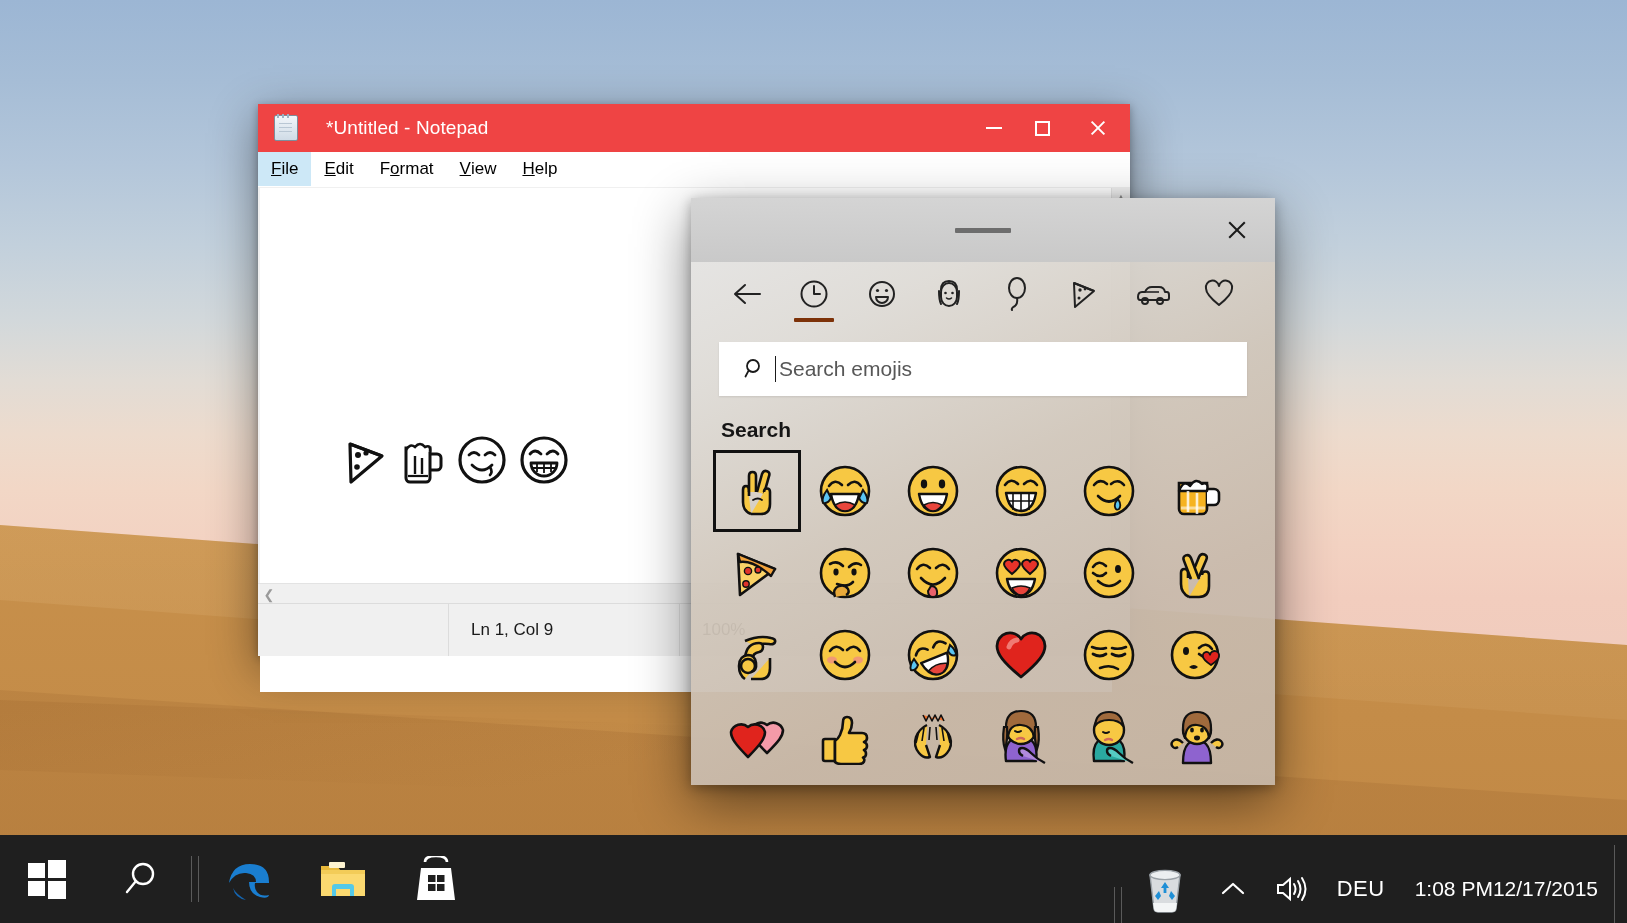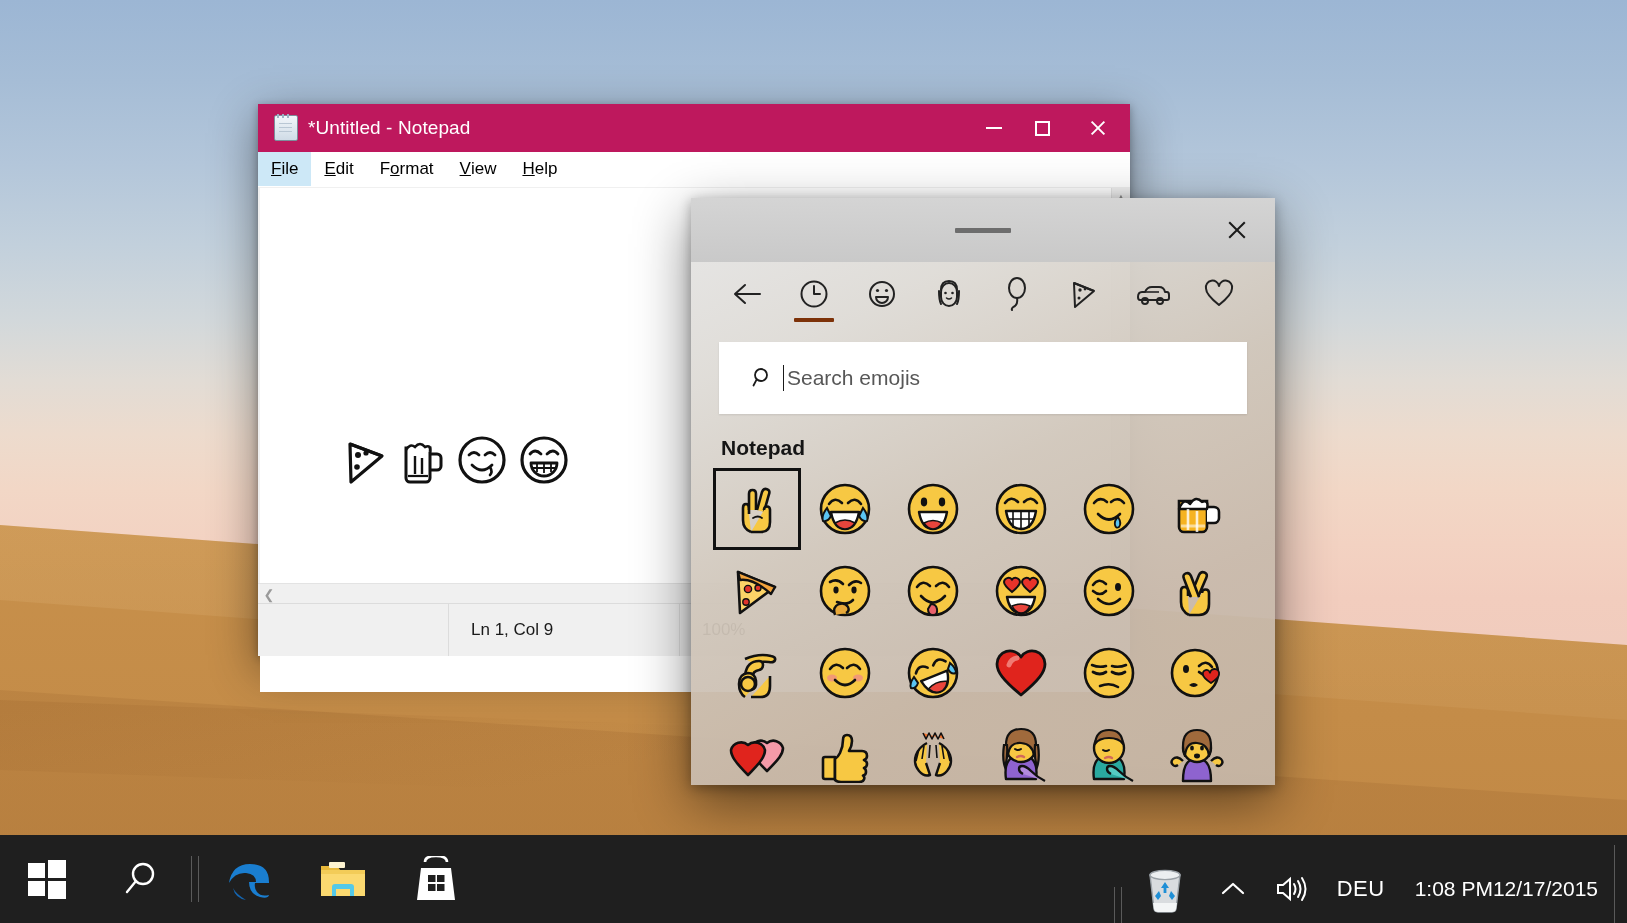--- a/index.html
+++ b/index.html
@@ -47,22 +47,23 @@
     clip-path:polygon(0 0, 1627px 60px, 1627px 130px, 0 70px);
   }
 
   
   #notepad{
     position:absolute;left:258px;top:104px;width:872px;height:552px;
     box-shadow:0 14px 44px rgba(0,0,0,.45), 0 2px 8px rgba(0,0,0,.30);
     background:#f0f0f0;
   }
   #np-titlebar{
-    height:48px;background:#be185d;display:flex;align-items:center;
+    height:48px;background:#ef4444;display:flex;align-items:center;
     position:relative;
+    gap:18px;
   }
   #np-icon{
     width:22px;height:24px;margin-left:16px;margin-right:10px;position:relative;
     background:linear-gradient(180deg,#f2f6fa,#cfdbe6);
     border:1px solid #7d8e9c;border-radius:2px;
   }
   #np-icon:before{
     content:"";position:absolute;left:2px;top:-2px;width:14px;height:4px;
     background:repeating-linear-gradient(90deg,#9db2c4 0 2px, transparent 2px 5px);
   }
@@ -168,22 +169,22 @@
     flex:1;height:64px;display:flex;align-items:center;justify-content:center;
     position:relative;color:#2a2a2a;
   }
   .ep-tab .tab-ul{
     position:absolute;bottom:4px;left:50%;transform:translateX(-50%);
     width:40px;height:4px;background:#7d3209;border-radius:1px;display:none;
   }
   .ep-tab.active .tab-ul{display:block;}
 
   #ep-search{
-    margin:16px 28px 0 28px;height:72px;background:#ffffff;
-    display:flex;align-items:center;padding:0 32px;
+    margin:16px 28px 0 28px;height:54px;background:#ffffff;
+    display:flex;align-items:center;padding:0 24px;
     box-shadow:0 1px 2px rgba(0,0,0,.10);
   }
   #ep-search-icon{margin-right:8px;display:flex;align-items:center;}
   #ep-caret{width:1px;height:26px;background:#1a1a1a;margin-right:3px;}
   #ep-placeholder{color:#575757;font-size:21px;}
 
   #ep-section-title{
     margin:22px 0 0 30px;font-size:21px;font-weight:bold;color:#151515;
   }
 
@@ -408,21 +409,21 @@
     <span id="ep-search-icon">
       <svg width="24" height="24" viewBox="0 0 24 24">
         <circle cx="10" cy="9" r="6" fill="none" stroke="#1a1a1a" stroke-width="1.8"></circle>
         <path d="M5.6 13.6 L2.5 19.5" stroke="#1a1a1a" stroke-width="1.8" stroke-linecap="round"></path>
       </svg>
     </span>
     <span id="ep-caret"></span>
     <span id="ep-placeholder" title="Search emojis">Search emojis</span>
   </div>
 
-  <div id="ep-section-title">Notepad</div>
+  <div id="ep-section-title">Search</div>
 
   <div id="ep-grid">
 
     <div class="ep-cell selected">
       <svg width="52" height="54" viewBox="0 0 52 54">
         <path d="M20 50 q-8-3-8-12 V26 q0-4 3-4 q3 0 3 4 v6" fill="#f7c843" stroke="#111" stroke-width="2.6" stroke-linejoin="round"></path>
         <path d="M18 28 V12 q0-4 3.5-4 q3.5 0 3.5 4 v16" fill="#f7c843" stroke="#111" stroke-width="2.6" stroke-linejoin="round"></path>
         <path d="M26 28 L31 10 q1.5-4 5-2.8 q3.4 1.2 2 5 L33 30" fill="#f7c843" stroke="#111" stroke-width="2.6" stroke-linejoin="round"></path>
         <path d="M20 50 h10 q9 0 9-10 V28 q0-3.5-3-3.5 q-3 0-3 3.5" fill="#f7c843" stroke="#111" stroke-width="2.6" stroke-linejoin="round"></path>
         <path d="M22 36 q5-3 9 0" fill="none" stroke="#111" stroke-width="1.8" stroke-linecap="round"></path>

